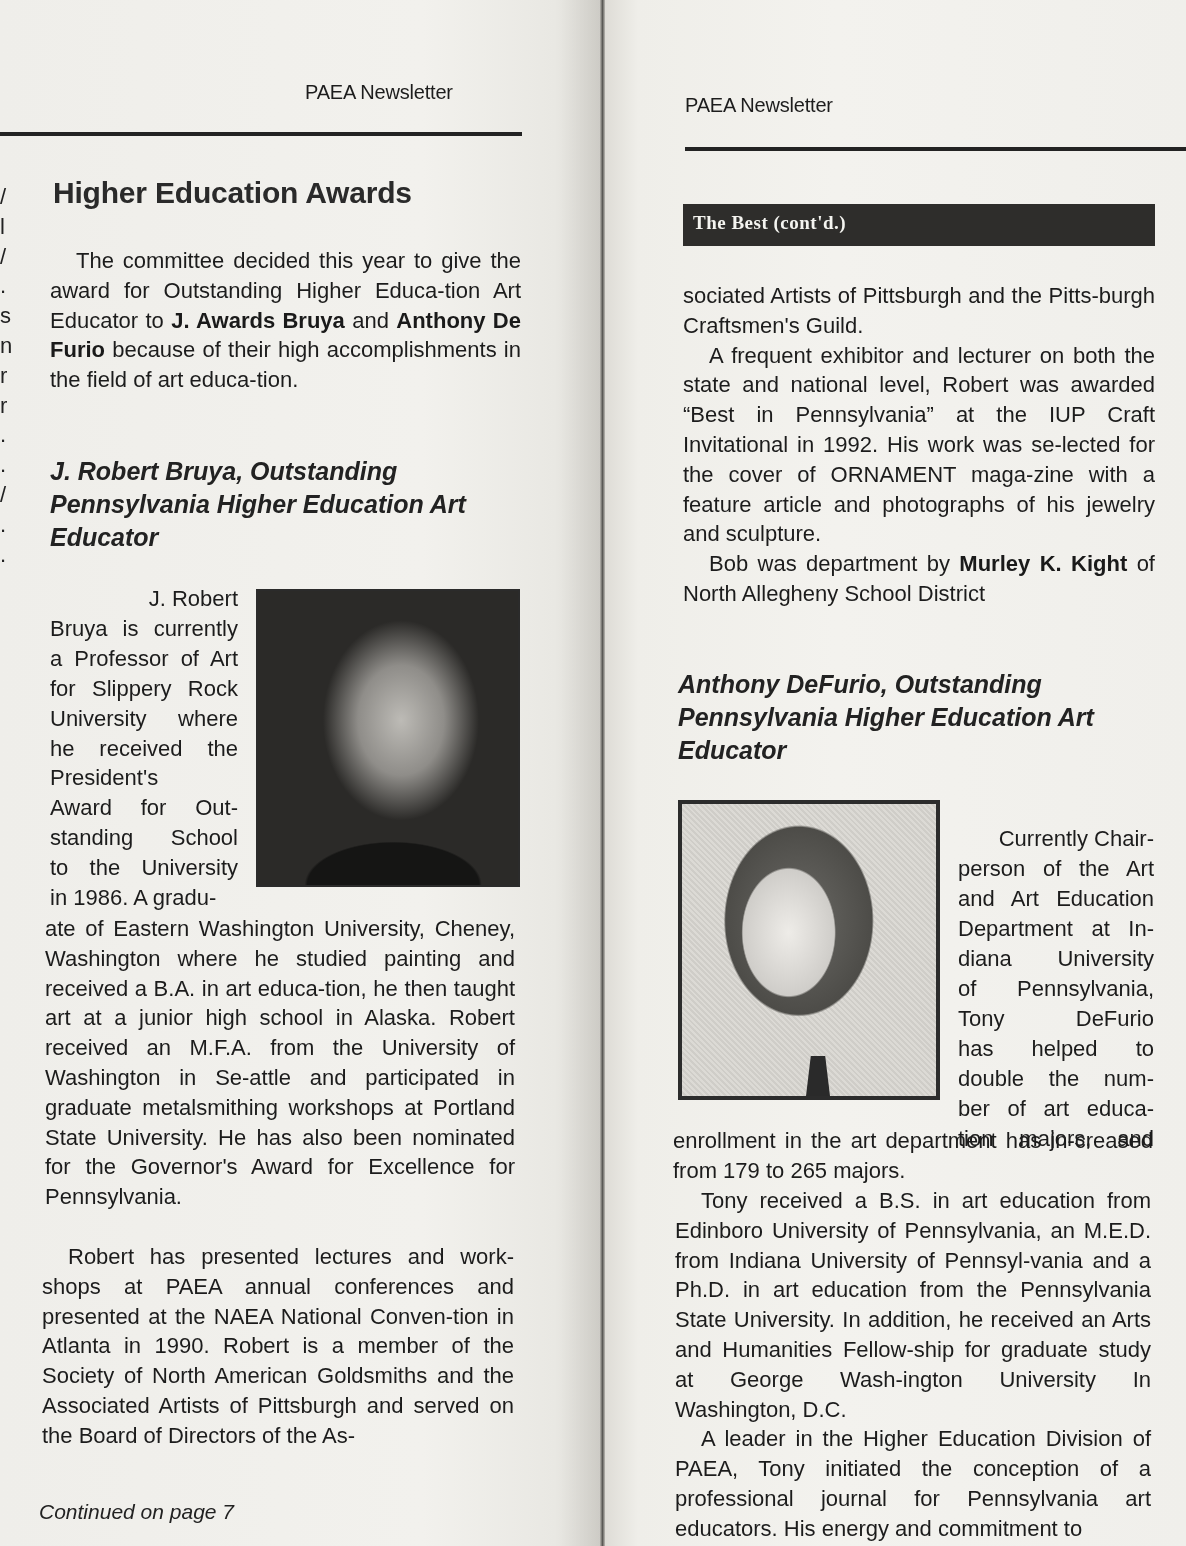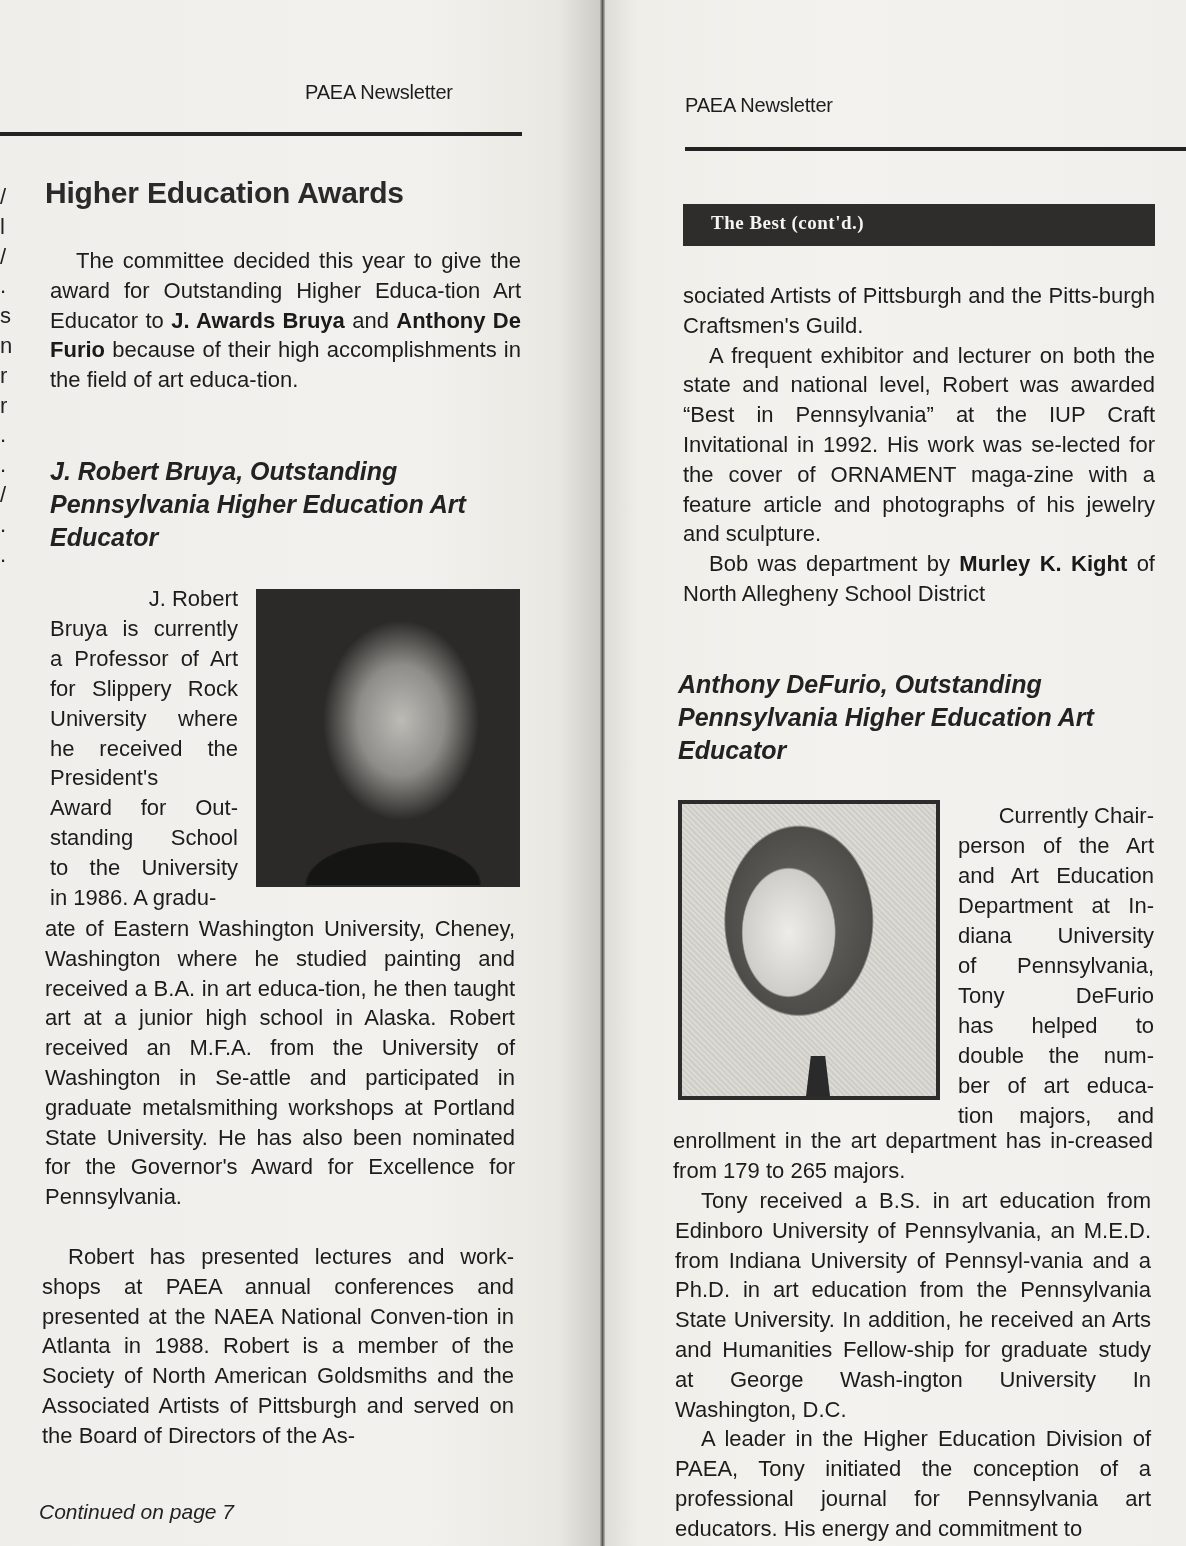--- a/index.html
+++ b/index.html
@@ -45,21 +45,21 @@
   .head-right { left: 82px; top: 94px; }
   .rule {
     position: absolute; height: 4px; background: #232323;
   }
   .rule-left { left: 0; top: 132px; width: 522px; }
   .rule-right { left: 82px; top: 147px; width: 501px; }
 
   
   .lcol { position: absolute; left: 50px; width: 471px; }
   .title-main {
-    position: absolute; left: 45px; top: 176px;
+    position: absolute; left: 53px; top: 176px;
     font-size: 30px; font-weight: bold; color: #2a2a2a; letter-spacing: -0.2px;
   }
   .para {
     font-size: 22px; line-height: 29.8px; text-align: justify;
     text-align-last: left; hyphens: manual;
   }
   .indent { text-indent: 26px; }
   .intro { top: 246px; }
   .sub-head {
     font-size: 25px; font-weight: bold; line-height: 33px; color: #222; font-style: italic;
@@ -91,42 +91,42 @@
     position: absolute; left: 39px; top: 1500px;
     font-size: 21px; font-style: italic; color: #222;
   }
 
   
   .section-bar {
     position: absolute; left: 80px; top: 204px; width: 472px; height: 42px;
     background: #2e2d2b;
     color: #f4f4f0;
     font-family: "Liberation Serif", serif; font-weight: bold; font-size: 19px;
-    padding: 8px 0 0 28px; letter-spacing: 0.5px;
+    padding: 8px 0 0 10px; letter-spacing: 0.5px;
   }
   .rcol { position: absolute; left: 80px; width: 472px; }
   .r-top { top: 281px; }
   .photo-defurio {
     left: 75px; top: 800px; width: 262px; height: 300px;
     border: 4px solid #2c2c2c;
     background:
       radial-gradient(ellipse 30% 36% at 42% 44%, #eeece8 0%, #cfcdc9 60%, transparent 62%),
       radial-gradient(ellipse 36% 40% at 46% 40%, #6b6a66 0%, #4d4c48 80%, transparent 82%),
       repeating-linear-gradient(45deg, #dcdad5 0 2px, #cfcdc8 2px 4px);
   }
   .photo-defurio .tie {
     position: absolute; left: 124px; bottom: 0; width: 24px; height: 40px;
     background: #2a2a2a; clip-path: polygon(20% 0, 80% 0, 100% 100%, 0 100%);
   }
   .wrap-text-right {
     position: absolute; left: 355px; top: 801px; width: 196px;
     font-size: 22px; line-height: 30px; text-align: justify; text-align-last: justify;
   }
   .wrap-text-right span { display: block; }
-  .wrap-text-right .first { text-align: right; text-align-last: right; }
+  .wrap-text-right .first { text-align: right; text-align-last: right; margin-top: 23px; }
   .r-bottom { top: 1186px; left: 72px; width: 476px; }
 
   b { font-weight: bold; color: #1a1a1a; }
 </style>
 </head>
 <body>
 
 <div class="page page-left">
   <div class="margin-glyphs">
     <span>/</span>
@@ -165,21 +165,21 @@
     <span>standing School</span>
     <span>to the University</span>
     <span style="text-align-last:left">in 1986. A gradu-</span>
   </div>
 
   <div class="photo photo-bruya" title="Portrait photo of J. Robert Bruya">
     <div class="shoulders"></div>
   </div>
 
   <p class="lcol para full-left">ate of Eastern Washington University, Cheney, Washington where he studied painting and received a B.A. in art educa-tion, he then taught art at a junior high school in Alaska. Robert received an M.F.A. from the University of Washington in Se-attle and participated in graduate metalsmithing workshops at Portland State University.  He has also been nominated for the Governor's Award for Excellence for Pennsylvania.</p>
-  <p class="lcol para indent cont-left">Robert has presented lectures and work-shops at PAEA annual conferences and presented at the NAEA National Conven-tion in Atlanta in 1988.  Robert is a member of the Society of North American Goldsmiths and the Associated Artists of Pittsburgh and served on the Board of Directors of the As-</p>
+  <p class="lcol para indent cont-left">Robert has presented lectures and work-shops at PAEA annual conferences and presented at the NAEA National Conven-tion in Atlanta in 1990.  Robert is a member of the Society of North American Goldsmiths and the Associated Artists of Pittsburgh and served on the Board of Directors of the As-</p>
 
   <div class="continued">Continued on page 7</div>
 </div>
 
 <div class="page page-right">
   <div class="running-head head-right">PAEA Newsletter</div>
   <div class="rule rule-right"></div>
 
   <div class="section-bar">The Best  (cont'd.)</div>
 

